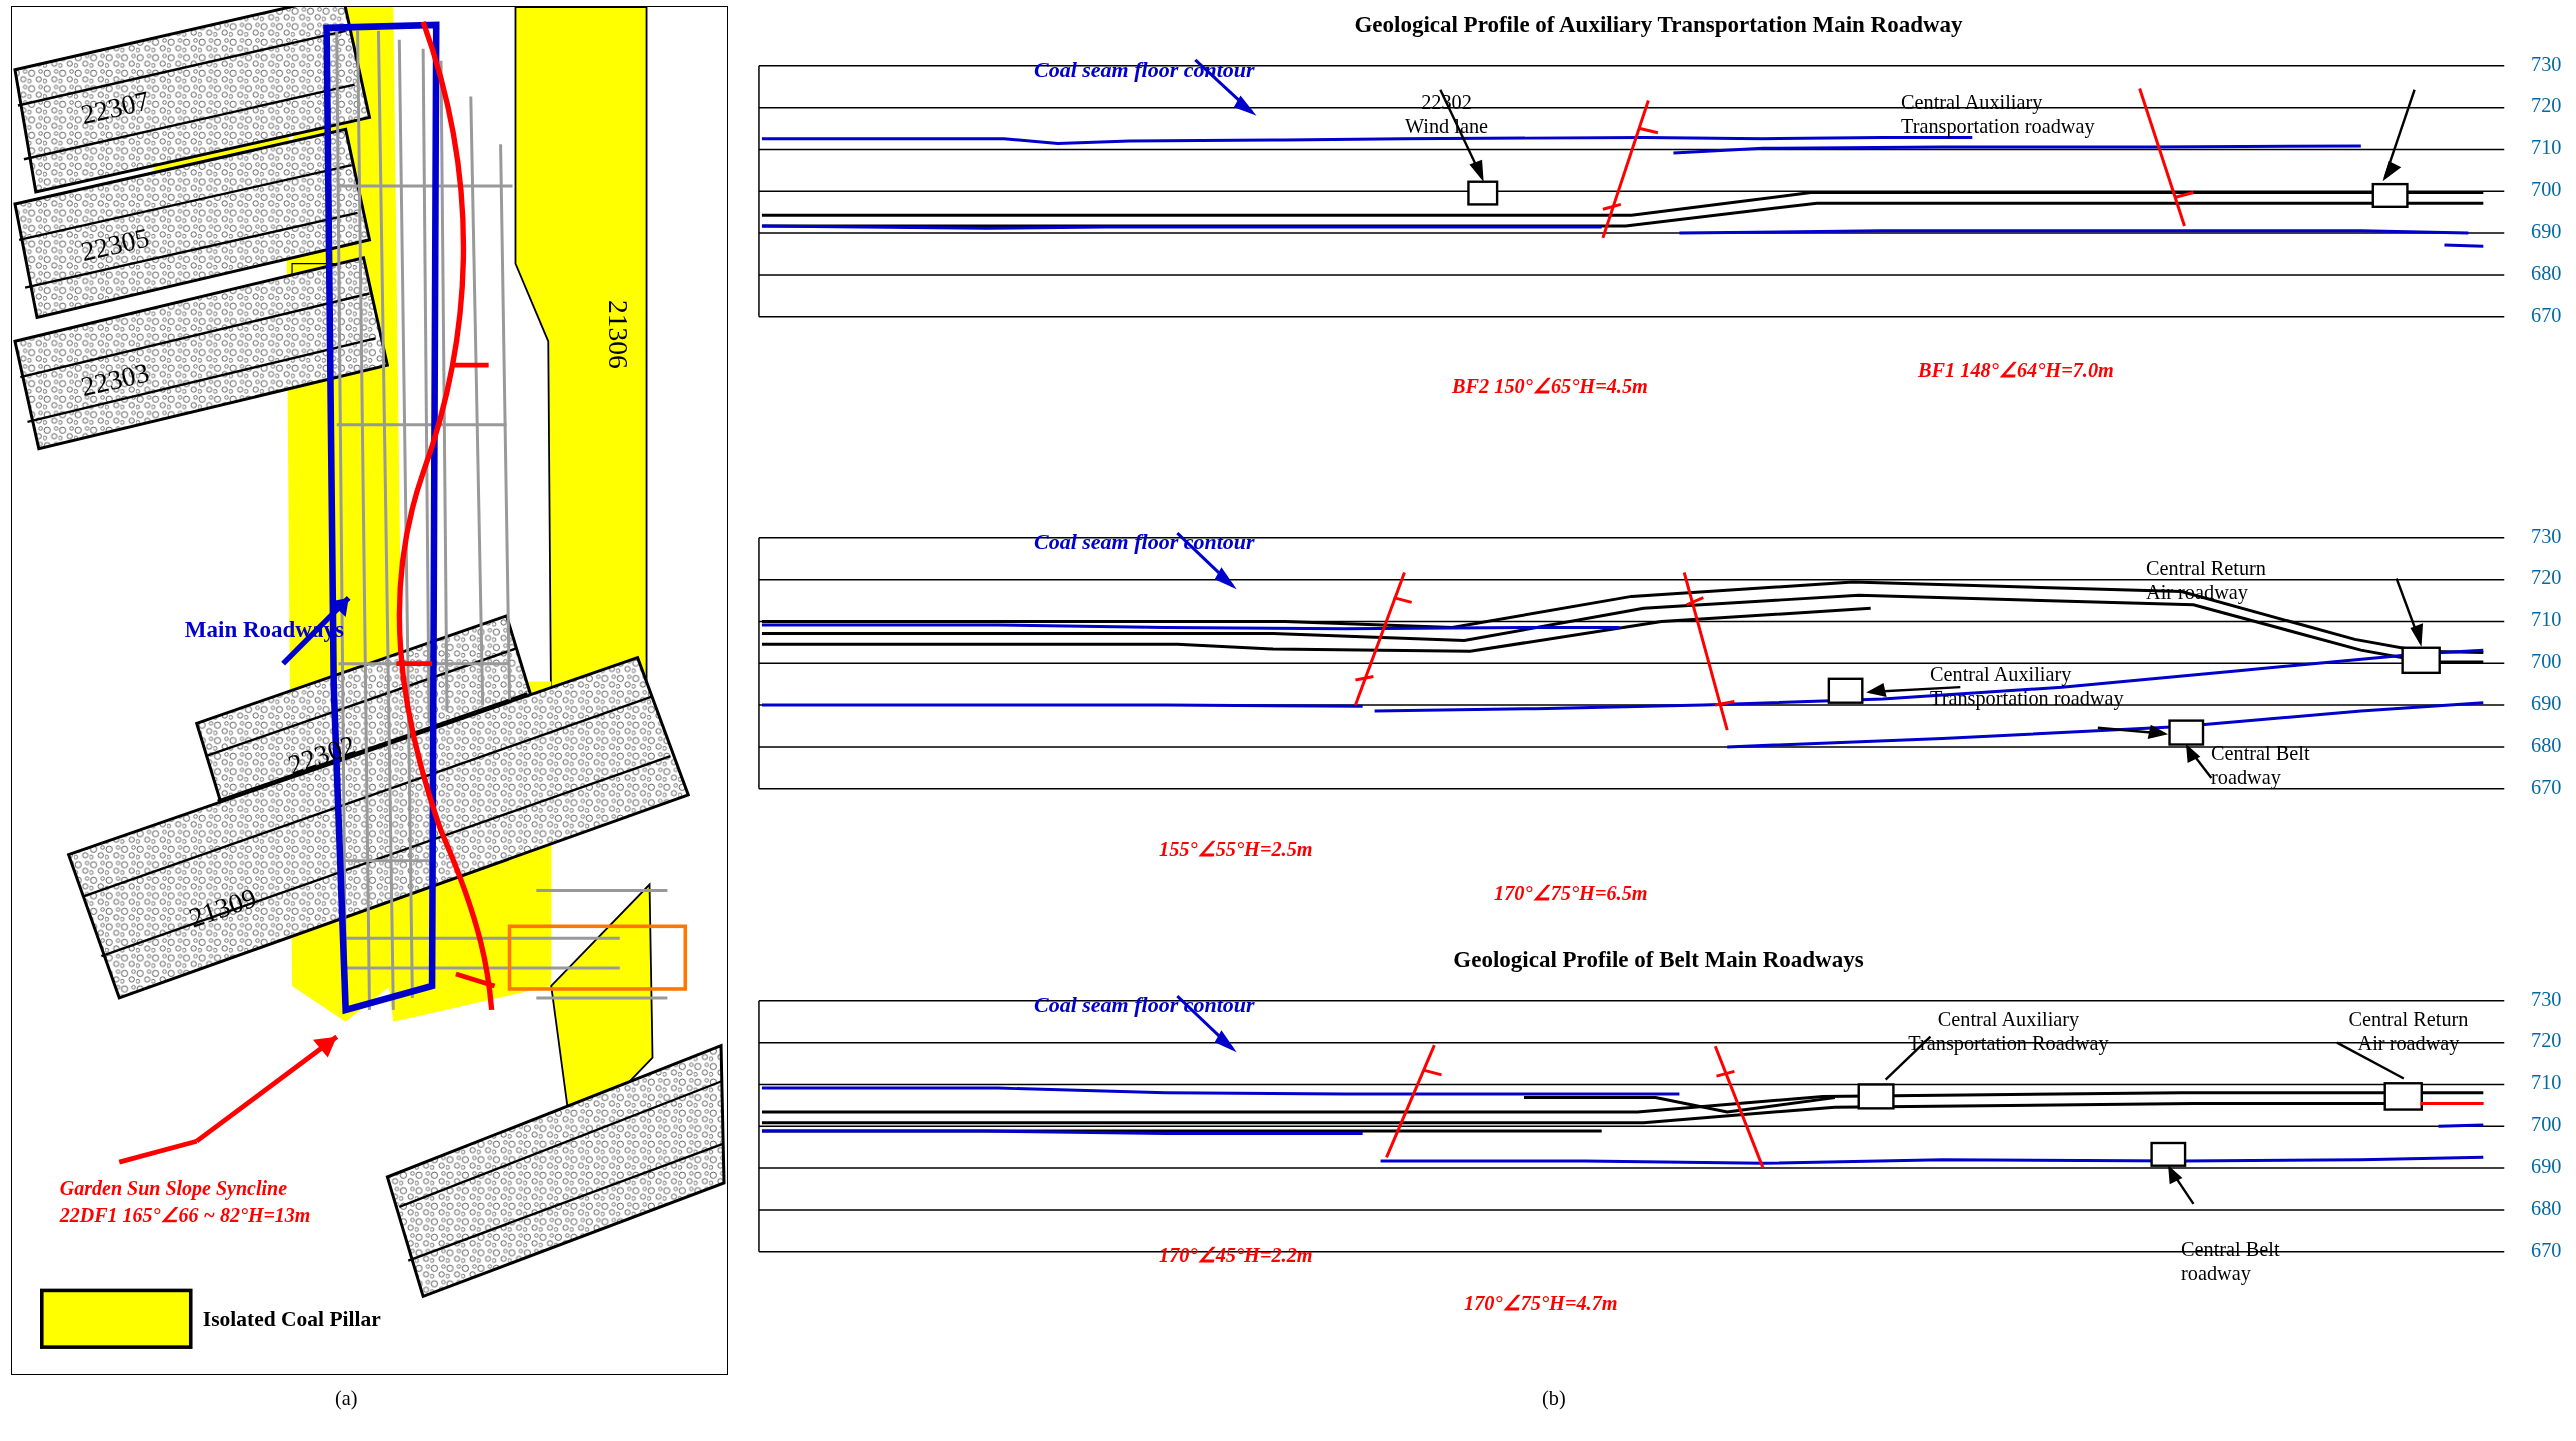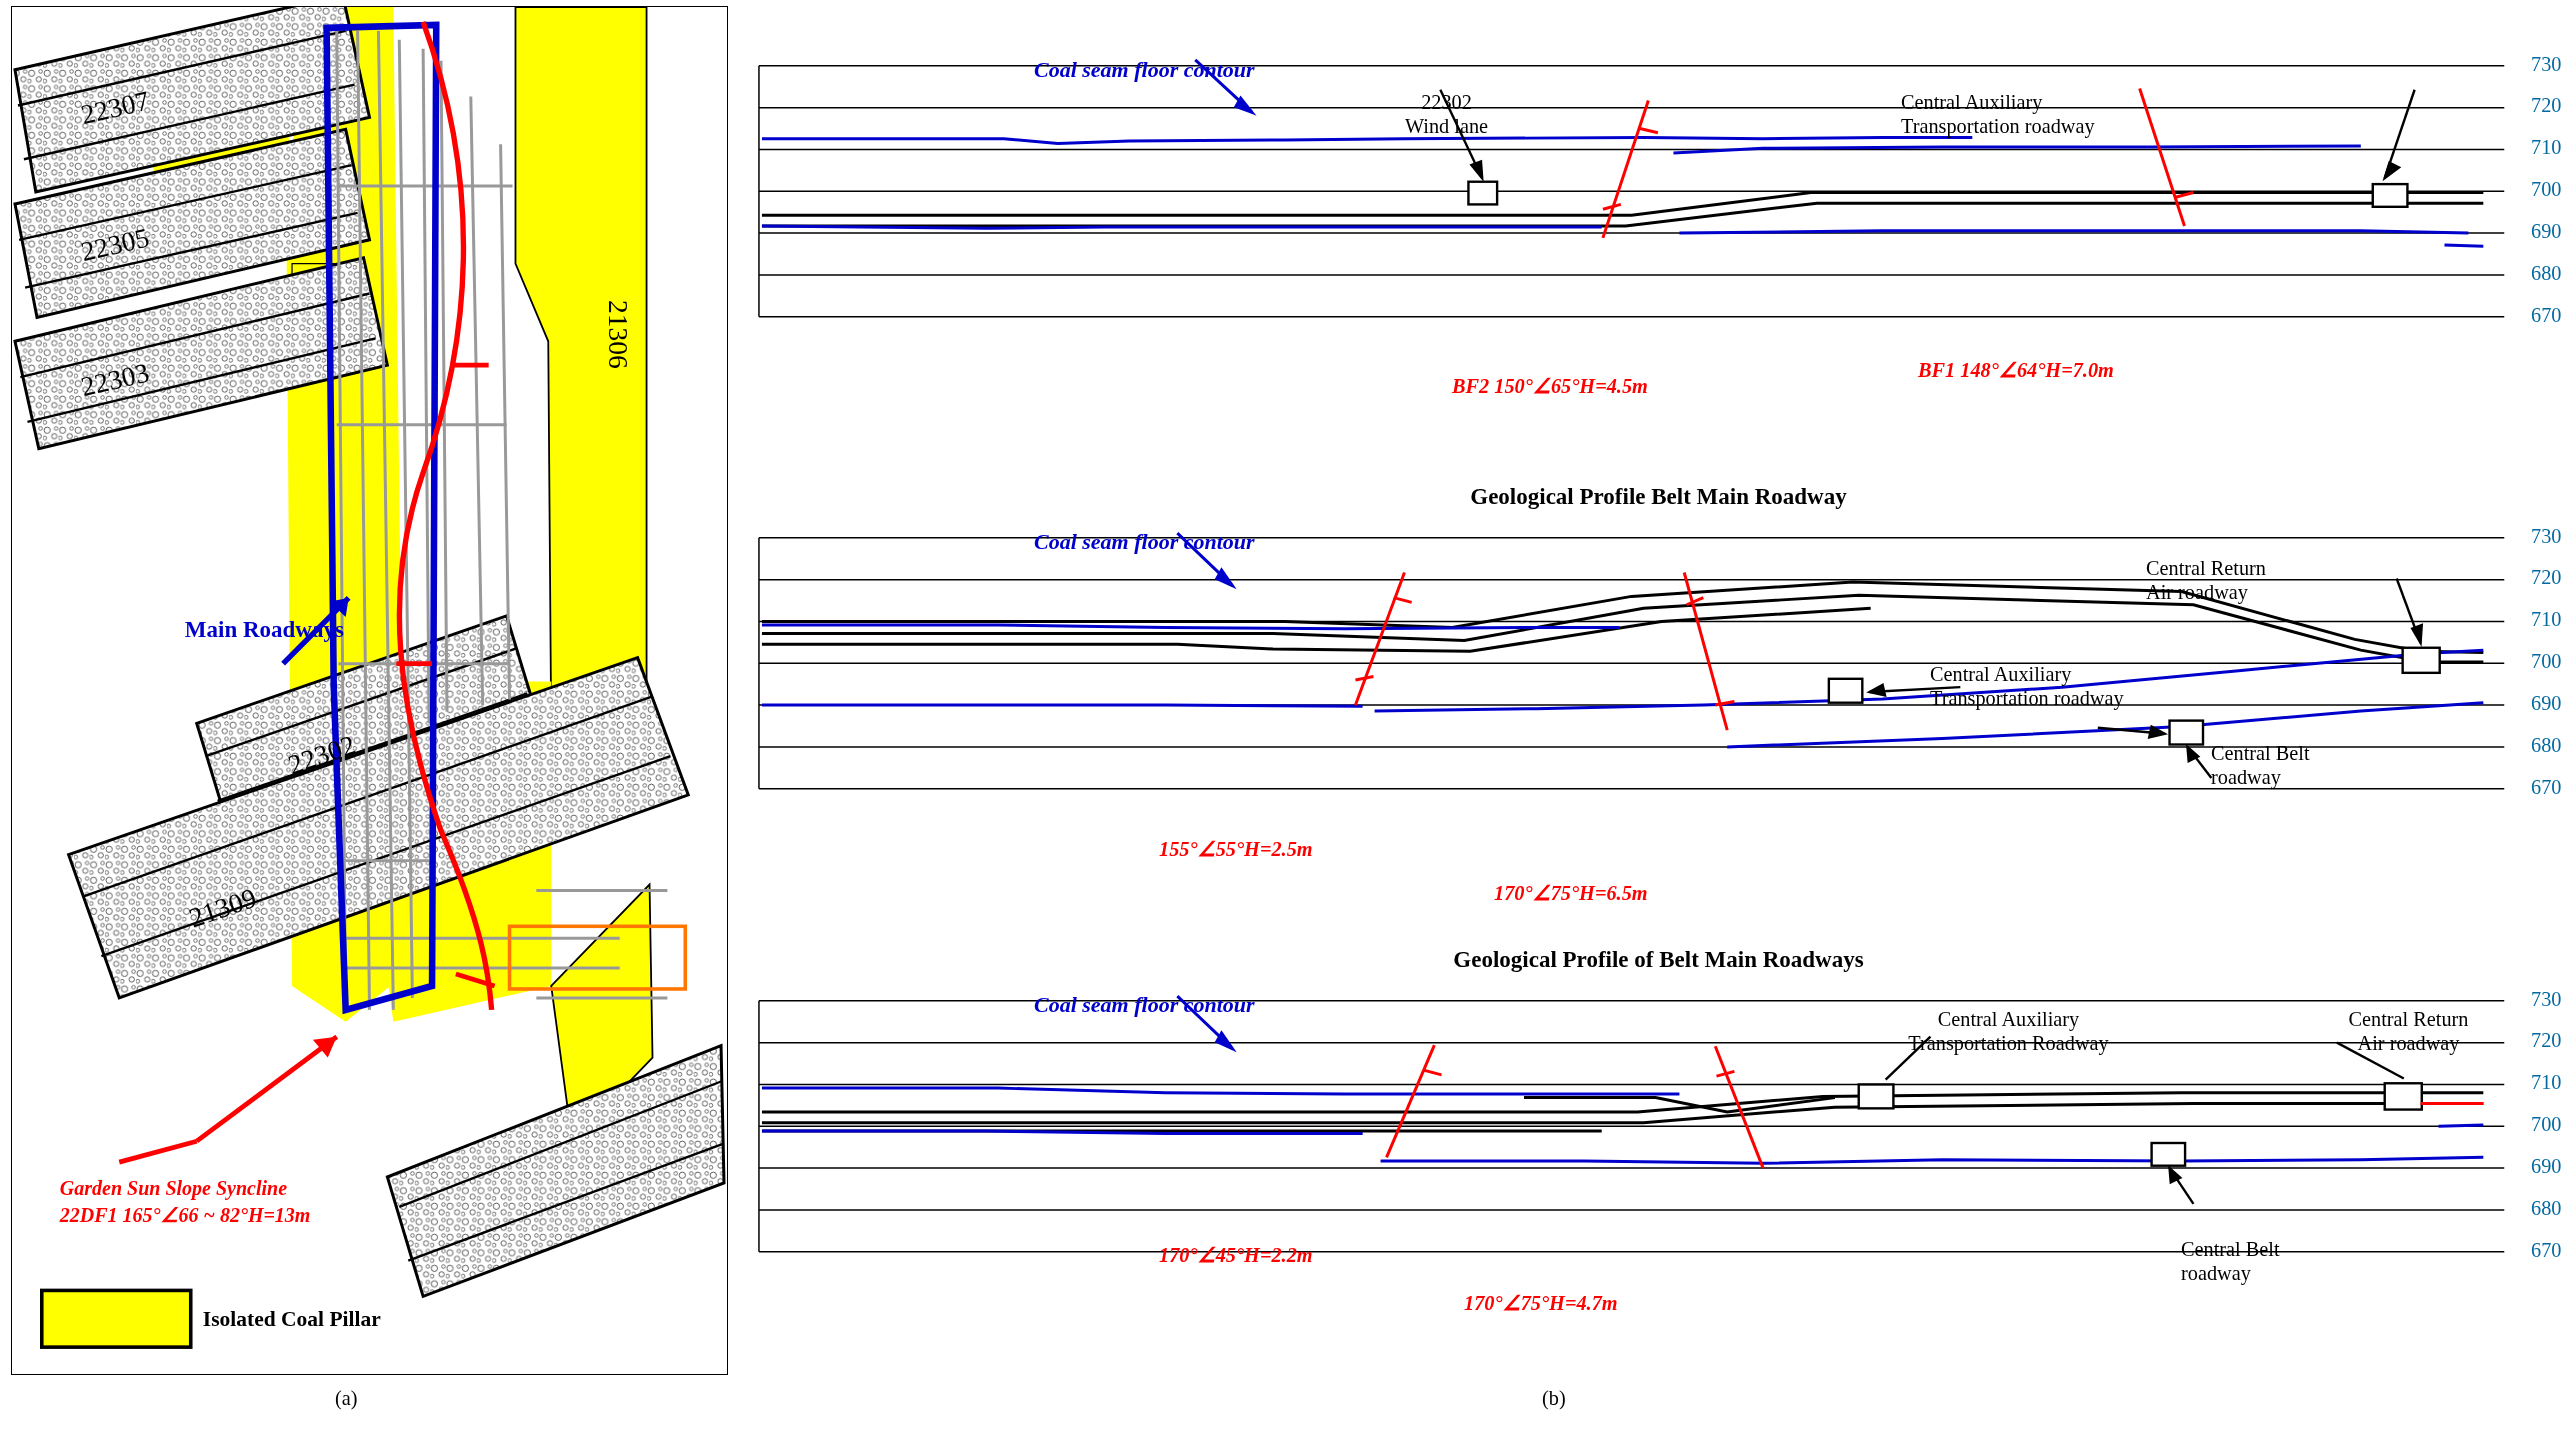--- a/index.html
+++ b/index.html
@@ -255,20 +255,21 @@
 22DF1 165°∠66 ~ 82°H=13m</div>
     <div class="legend-label">Isolated Coal Pillar</div>
   </div>
 
   <div class="caption caption-a">(a)</div>
   <div class="caption caption-b">(b)</div>
 
   <div class="panel-b">
 
     <div class="profile" style="top:0px; height:466px;">
+      <div class="profile-title" style="top:12px;">Geological Profile of Auxiliary Transportation Main Roadway</div>
 
       <svg class="prof-svg" style="top:36px; height:430px;" viewBox="0 0 3050 720" preserveAspectRatio="none">
 
         <g stroke="#000000" stroke-width="2.5" fill="none">
           <line x1="20" y1="50" x2="2940" y2="50"></line>
           <line x1="20" y1="120" x2="2940" y2="120"></line>
           <line x1="20" y1="190" x2="2940" y2="190"></line>
           <line x1="20" y1="260" x2="2940" y2="260"></line>
           <line x1="20" y1="330" x2="2940" y2="330"></line>
           <line x1="20" y1="400" x2="2940" y2="400"></line>
@@ -326,21 +327,20 @@
       <div class="axis-tick" style="left:1784px; top:53px;">730</div>
       <div class="axis-tick" style="left:1784px; top:94px;">720</div>
       <div class="axis-tick" style="left:1784px; top:136px;">710</div>
       <div class="axis-tick" style="left:1784px; top:178px;">700</div>
       <div class="axis-tick" style="left:1784px; top:220px;">690</div>
       <div class="axis-tick" style="left:1784px; top:262px;">680</div>
       <div class="axis-tick" style="left:1784px; top:304px;">670</div>
     </div>
 
     <div class="profile" style="top:472px; height:466px;">
-      <div class="profile-title" style="top:12px;">Geological Profile Belt Main Roadway</div>
 
       <svg class="prof-svg" style="top:36px; height:430px;" viewBox="0 0 3050 720" preserveAspectRatio="none">
         <g stroke="#000000" stroke-width="2.5" fill="none">
           <line x1="20" y1="50" x2="2940" y2="50"></line>
           <line x1="20" y1="120" x2="2940" y2="120"></line>
           <line x1="20" y1="190" x2="2940" y2="190"></line>
           <line x1="20" y1="260" x2="2940" y2="260"></line>
           <line x1="20" y1="330" x2="2940" y2="330"></line>
           <line x1="20" y1="400" x2="2940" y2="400"></line>
           <line x1="20" y1="470" x2="2940" y2="470"></line>

